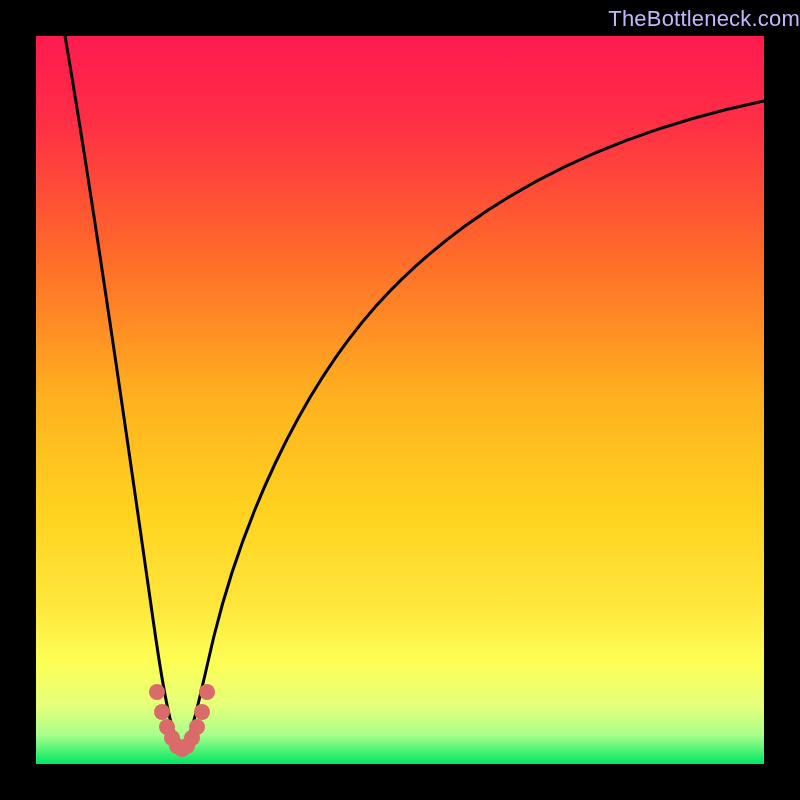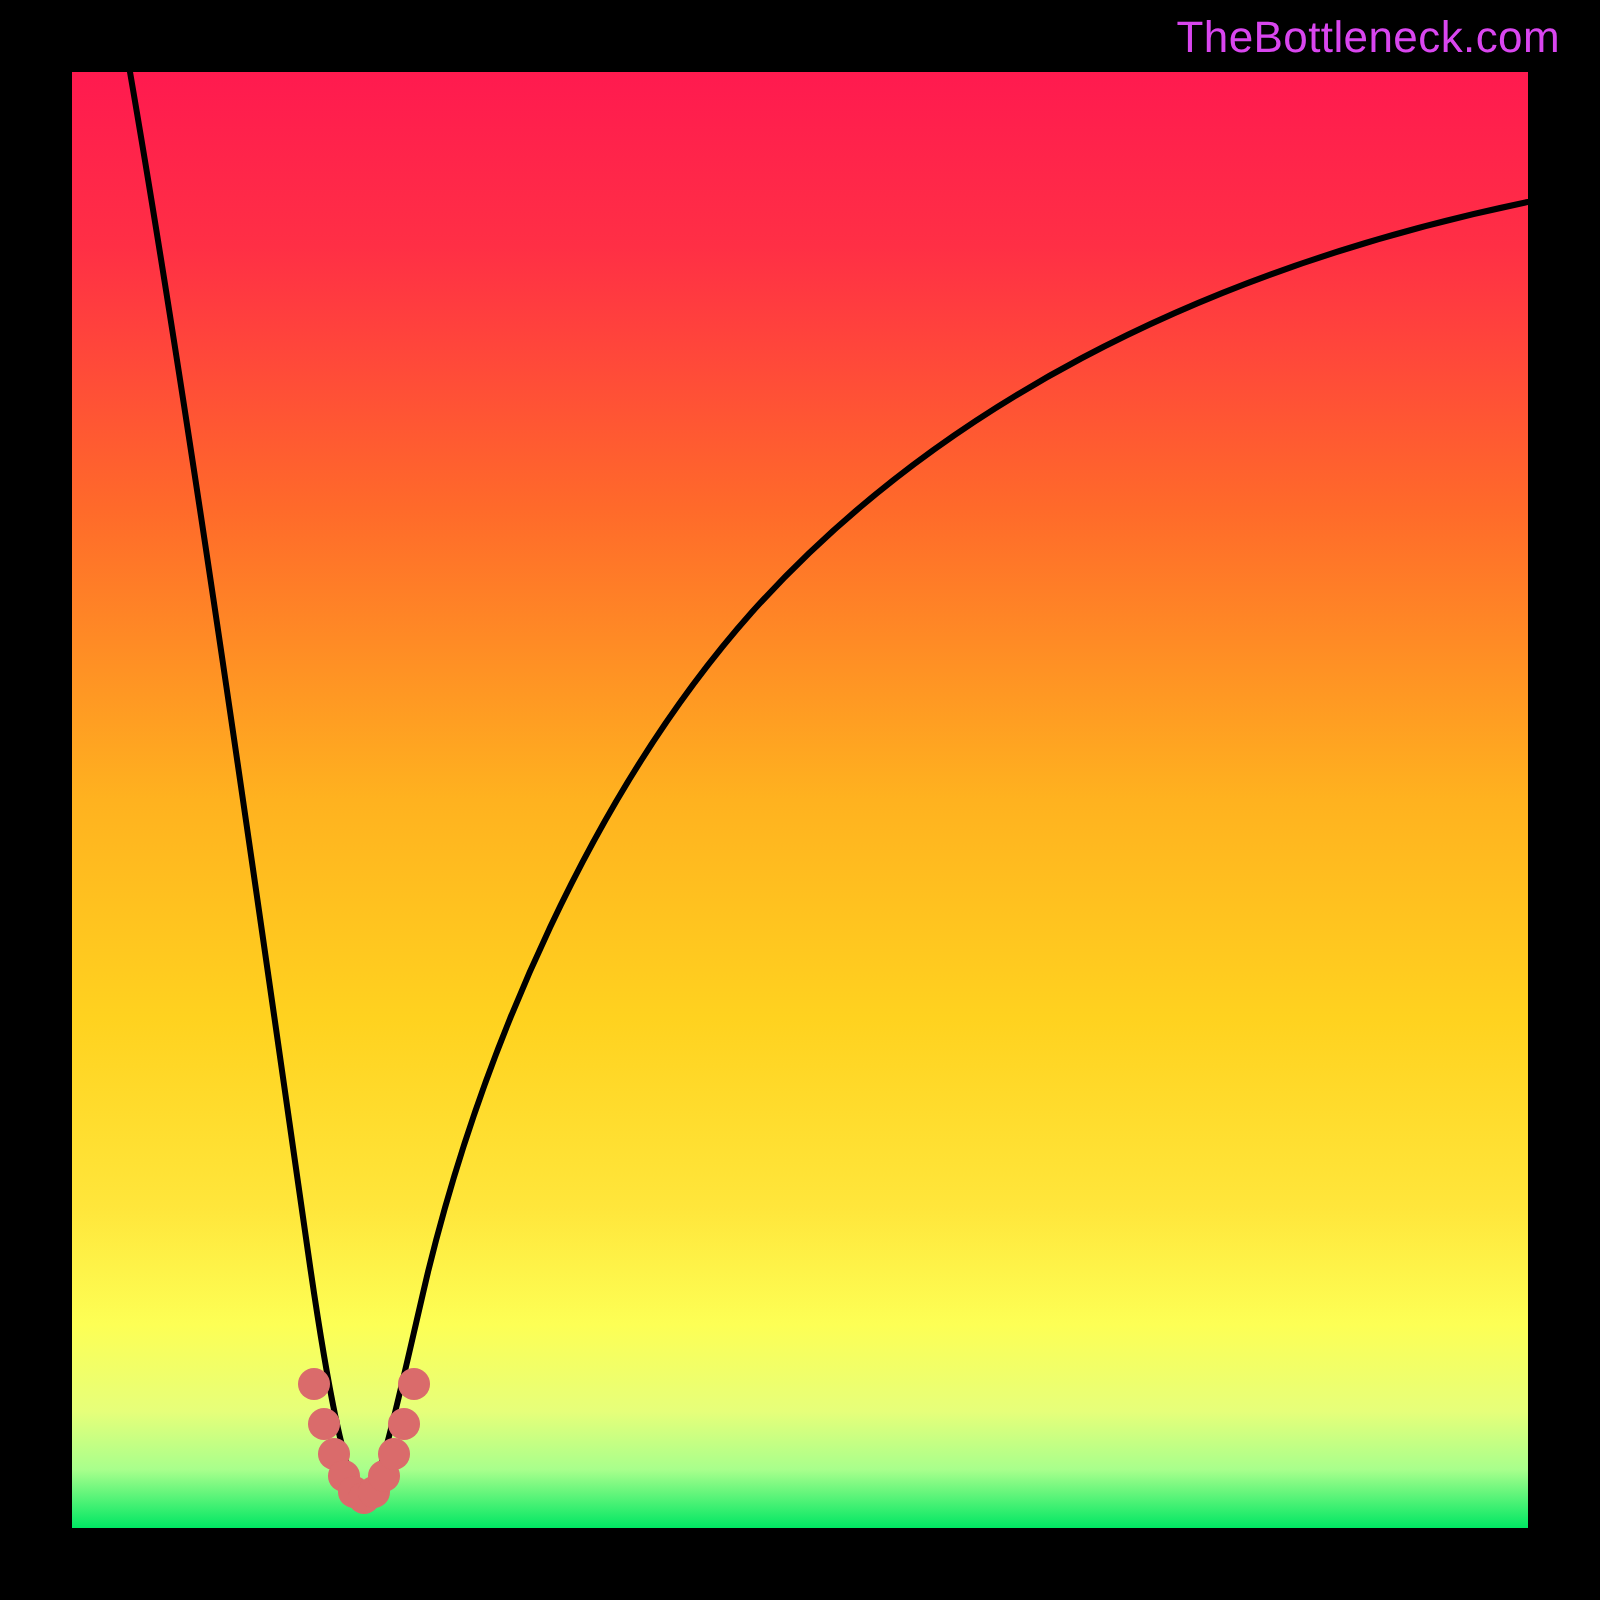--- a/index.html
+++ b/index.html
@@ -27,22 +27,22 @@
   }
   .curve-layer {
     position: absolute;
     inset: 0;
     width: 100%;
     height: 100%;
   }
   .watermark {
     position: absolute;
     top: 6px;
-    right: 20px;
-    color: #d946ef;
+    right: 0;
+    color: #c4b5fd;
     font-size: 22px;
     letter-spacing: 0.2px;
     font-weight: 500;
   }
 </style>
 </head>
 <body>
 
 <div class="frame">
 

